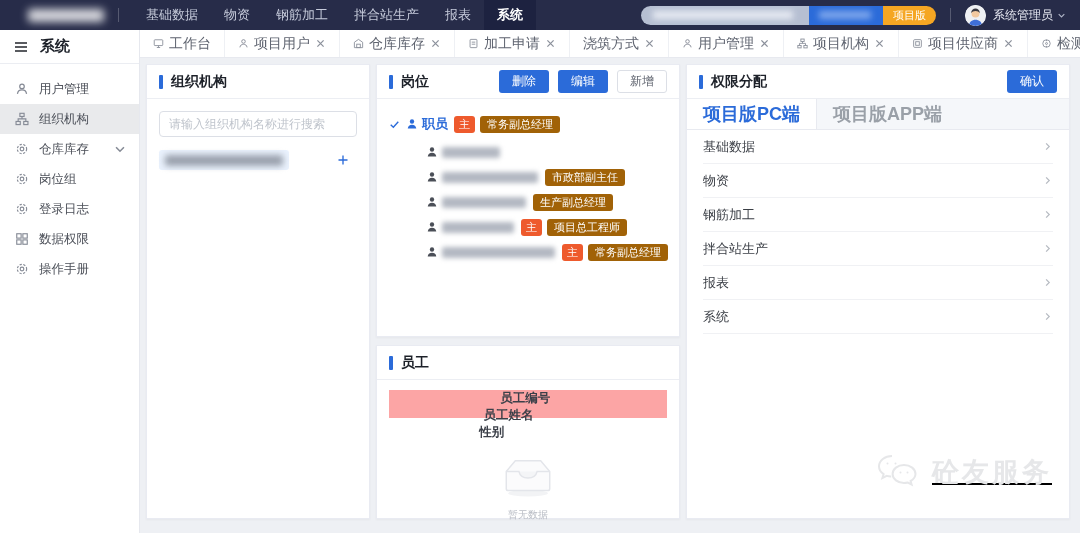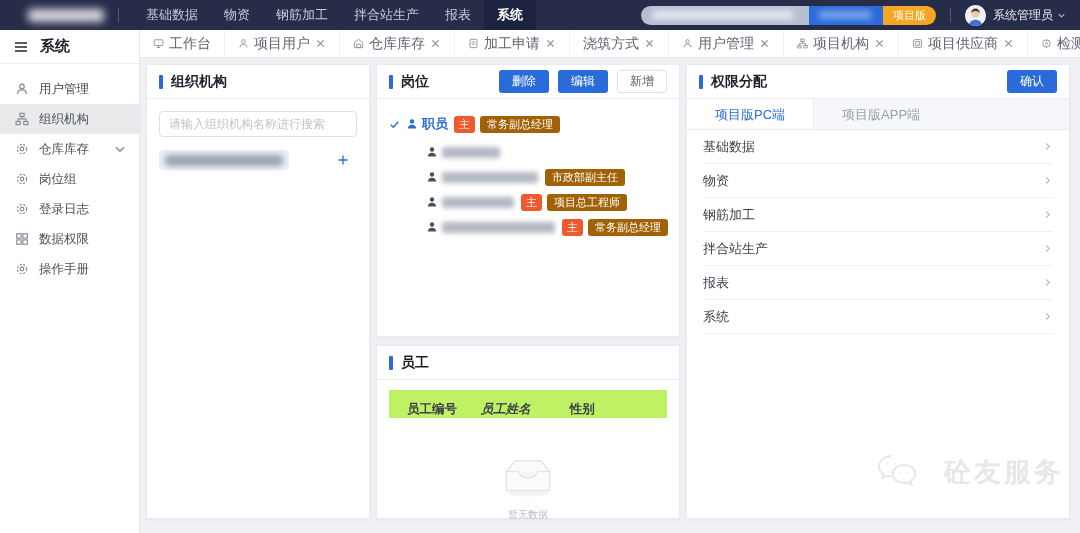--- a/index.html
+++ b/index.html
@@ -89,43 +89,43 @@
   .pos-person.blue svg { fill:#2b6bd9; }
   .pos-label { font-size:13px; font-weight:bold; color:#2b6bd9; margin-right:6px; }
   .blur-block { display:inline-block; height:11px; background:#b3b8c2; filter:blur(2.5px);
     border-radius:2px; margin-right:7px; }
   .badge { display:inline-flex; align-items:center; height:17px; border-radius:3px;
     color:#fff; font-size:11px; padding:0 7px; margin-right:5px; white-space:nowrap; }
   .badge-danger { background:#ee5a2d; padding:0 5px; }
   .badge-primary { background:#a16207; }
 
   
-  .emp-table-head { margin:10px 12px 0; height:28px; background:#bef264; display:flex; align-items:flex-end; }
+  .emp-table-head { margin:10px 12px 0; height:28px; background:#fca5a5; display:flex; align-items:center;flex-direction:column; }
   .emp-col { font-size:12.5px; font-weight:bold; color:#3c4049; }
   .emp-col:nth-child(1){ width:33%; padding-left:18px; }
-  .emp-col:nth-child(2){ width:32%;font-style:italic; }
+  .emp-col:nth-child(2){ width:32%; }
   .emp-col:nth-child(3){ width:35%; }
   .emp-empty { display:flex; flex-direction:column; align-items:center; margin-top:38px; }
   .emp-empty svg { width:58px; height:42px; }
   .empty-text { margin-top:10px; font-size:10px; color:#b8bcc4; }
 
   
   .perm-tabs { display:flex; background:#f5f7fa; border-bottom:1px solid #e8eaf0; height:31px; }
-  .ptab { padding:0 28px; line-height:31px; font-size:13px; color:#9aa0a8; cursor:pointer; }
+  .ptab { padding:0 16px; line-height:31px; font-size:18px; color:#9aa0a8; cursor:pointer;font-weight:bold; }
   .ptab.active { background:#fff; color:#2b6bd9; border-right:1px solid #e8eaf0; }
   .perm-list { padding:0 16px; }
   .perm-row { height:34px; display:flex; align-items:center; border-bottom:1px solid #f0f1f4;
     cursor:pointer; }
   .perm-label { font-size:13px; color:#3a3e45; }
   .perm-chevron { margin-left:auto; display:flex; }
   .perm-chevron svg { width:11px; height:11px; stroke:#b7bbc2; }
 
   
-  .watermark { position:absolute; left:735px; top:395px; display:flex; align-items:center; gap:25px;
-    pointer-events:none; z-index:40; }
+  .watermark { position:absolute; left:735px; top:395px; display:flex; align-items:center; gap:13px;
+    pointer-events:none; z-index:40;text-decoration:underline; }
   .watermark svg { width:44px; height:38px; stroke:#e6e7e9; fill:none; }
   .wm-text { font-size:27px; font-weight:bold; color:#e6e7e9; letter-spacing:3px;
     text-shadow:0 1px 1px #fff; }
 
   .icn { display:inline-flex; }
   svg { display:block; }
 </style>
 </head>
 <body>
 
@@ -444,20 +444,30 @@
           <span class="blur-block" style="width: 96px;"></span>
           <span class="badge badge-primary">市政部副主任</span>
         </div>
         <div class="pos-row">
           <span class="icn pos-person">
             <svg viewBox="0 0 16 16">
               <circle cx="8" cy="4.6" r="2.9"></circle>
               <path d="M2.3 14c.3-3.2 2.6-5 5.7-5s5.4 1.8 5.7 5z"></path>
             </svg>
           </span>
+          <span class="blur-block" style="width: 84px;"></span>
+          <span class="badge badge-primary">生产副总经理</span>
+        </div>
+        <div class="pos-row">
+          <span class="icn pos-person">
+            <svg viewBox="0 0 16 16">
+              <circle cx="8" cy="4.6" r="2.9"></circle>
+              <path d="M2.3 14c.3-3.2 2.6-5 5.7-5s5.4 1.8 5.7 5z"></path>
+            </svg>
+          </span>
           <span class="blur-block" style="width: 72px;"></span>
           <span class="badge badge-danger">主</span>
           <span class="badge badge-primary">项目总工程师</span>
         </div>
         <div class="pos-row">
           <span class="icn pos-person">
             <svg viewBox="0 0 16 16">
               <circle cx="8" cy="4.6" r="2.9"></circle>
               <path d="M2.3 14c.3-3.2 2.6-5 5.7-5s5.4 1.8 5.7 5z"></path>
             </svg>

